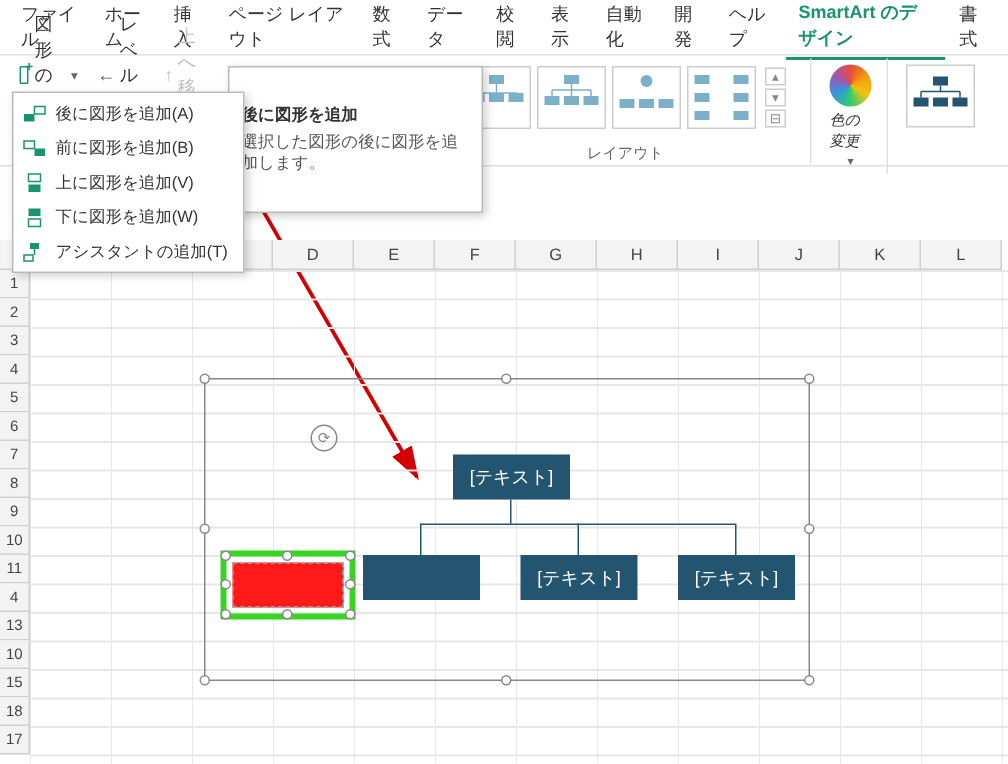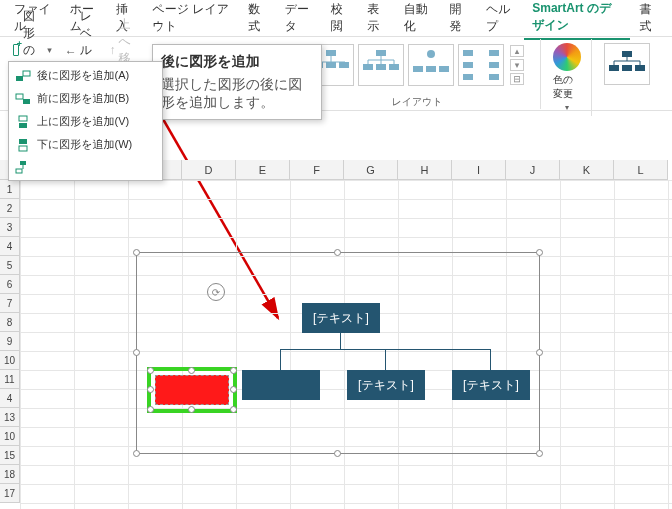--- a/index.html
+++ b/index.html
@@ -10,21 +10,21 @@
   .menubar .tab.format { color: #333; }
   .toolbar { display: flex; align-items: flex-start; padding: 2px 8px 0 8px; gap: 8px; position: relative; }
   .small-toolbar { display: flex; align-items: center; gap: 4px; height: 22px; }
   .addshape-btn { display: flex; align-items: center; gap: 4px; border: 1px solid transparent; padding: 2px 4px; height: 22px; cursor: pointer; border-radius: 3px; }
   .addshape-btn .sq { width: 14px; height: 12px; border: 1.5px solid #1a936f; border-radius: 1px; position: relative; }
   .addshape-btn .sq::after { content: "+"; position: absolute; right: -4px; top: -6px; font-size: 9px; color: #1a936f; font-weight: bold; }
   .addshape-btn .chev { font-size: 9px; color: #666; }
   .dropdown { position: absolute; top: 22px; left: 0; width: 155px; background: #fff; border: 1px solid #b9b9b9; box-shadow: 2px 2px 6px rgba(0,0,0,0.2); z-index: 50; padding: 2px 0; }
   .dd-item { display: flex; align-items: center; gap: 6px; padding: 4px 6px; font-size: 11px; cursor: pointer; }
   .dd-ico { width: 16px; height: 14px; display: flex; align-items: center; justify-content: center; }
-  .tooltip { position: absolute; top: 44px; left: 152px; width: 170px; background: #fff; border: 1px solid #b9b9b9; box-shadow: 2px 2px 6px rgba(0,0,0,0.2); padding: 8px 8px; z-index: 40; font-size: 14px; }
+  .tooltip { position: absolute; top: 44px; left: 152px; width: 170px; background: #fff; border: 1px solid #b9b9b9; box-shadow: 2px 2px 6px rgba(0,0,0,0.2); padding: 24px 8px; z-index: 40; font-size: 11px; }
   .tooltip .tt-title { font-weight: bold; margin-bottom: 4px; }
   .tooltip .tt-body { color: #555; line-height: 1.3; }
   .lvl-btn { display: flex; align-items: center; gap: 3px; padding: 2px 4px; height: 22px; cursor: pointer; font-size: 12px; }
   .lvl-btn.disabled { color: #bfbfbf; }
   .ribbon-group { display: flex; flex-direction: column; align-items: center; gap: 2px; padding-right: 10px; }
   .ribbon-group.sep { border-right: 1px solid #e0e0e0; }
   .layouts-row { display: flex; gap: 4px; padding: 4px; align-items: center; }
   .layout-thumb { width: 46px; height: 42px; border: 1px solid #ccc; background: #fff; display: flex; align-items: center; justify-content: center; cursor: pointer; }
   .group-label { font-size: 10px; color: #666; text-align: center; padding-top: 2px; }
   .colors-btn { display: flex; flex-direction: column; align-items: center; gap: 2px; cursor: pointer; padding: 4px; }
@@ -136,20 +136,21 @@
         <span>下に図形を追加(W)</span>
       </div>
       <div class="dd-item">
         <span class="dd-ico">
             <svg width="16" height="14">
               <rect x="5" y="1" width="6" height="4" fill="#1a936f"></rect>
               <line x1="8" y1="5" x2="8" y2="9" stroke="#1a936f"></line>
               <rect x="1" y="9" width="6" height="4" fill="none" stroke="#1a936f"></rect>
             </svg>
           </span>
+        <span>アシスタントの追加(T)</span>
       </div>
     </div>
   </div>
 
   <div style="flex:0 0 150px;"></div>
 
   <div class="ribbon-group sep">
     <div class="layouts-row">
       <div class="layout-thumb">
           <span class="mini-org">
@@ -203,21 +204,21 @@
         <span style="font-size:9px;color:#888;border:1px solid #ccc;width:14px;text-align:center;">▴</span>
         <span style="font-size:9px;color:#888;border:1px solid #ccc;width:14px;text-align:center;">▾</span>
         <span style="font-size:9px;color:#888;border:1px solid #ccc;width:14px;text-align:center;">⊟</span>
       </div>
     </div>
     <div class="group-label">レイアウト</div>
   </div>
 
   <div class="colors-btn" style="border-right:1px solid #e0e0e0;padding-right:10px;">
     <span class="colorwheel"></span>
-    <span style="font-size:10px;">色の変更</span>
+    <span style="font-size:10px;font-style:italic;">色の変更</span>
     <span style="font-size:8px;color:#666;">▾</span>
   </div>
 
   <div class="ribbon-group">
     <div class="layouts-row">
       <div class="style-thumb">
           <span class="mini-org">
             <svg width="40" height="34">
               <rect x="15" y="4" width="10" height="6" fill="#245570"></rect>
               <rect x="2" y="18" width="10" height="6" fill="#245570"></rect>

